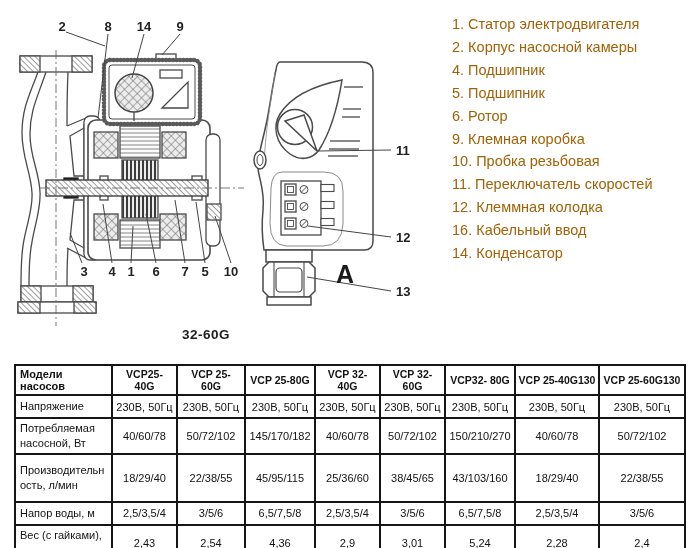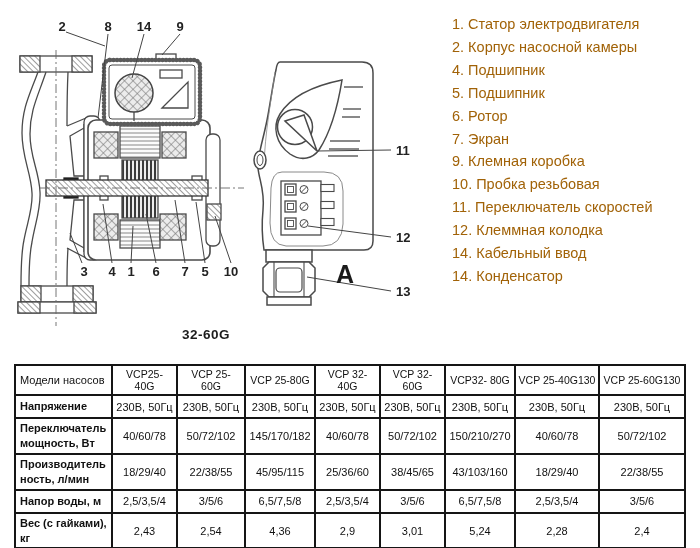--- a/index.html
+++ b/index.html
@@ -18,25 +18,25 @@
   .legend-item{font-size:14.5px;line-height:22.9px;white-space:nowrap;}
   
   .spec-table{
     position:absolute;left:14px;top:364px;width:672px;
     border-collapse:collapse;table-layout:fixed;color:#111;
   }
   .spec-table th,.spec-table td{
     border:2px solid #151515;padding:2px 2px;vertical-align:middle;
     font-family:"Liberation Sans",sans-serif;
   }
-  .spec-table th{font-size:10.5px;font-weight:normal;text-align:center;}
+  .spec-table th{font-size:10.5px;font-weight:bold;text-align:center;}
   .spec-table th.lbl{text-align:left;padding-left:4px;font-size:11px;}
   .spec-table td{font-size:11px;font-weight:normal;text-align:center;}
   .spec-table td.lbl{
-    font-weight:bold;text-align:left;padding-left:4px;
+    font-weight:normal;text-align:left;padding-left:4px;
     overflow-wrap:anywhere;word-break:break-word;line-height:1.35;
   }
   .spec-table tr{height:23px;}
 </style>
 </head>
 <body>
 
 <div class="canvas">
 
   <svg class="diag-left" viewBox="0 0 240 348">
@@ -228,26 +228,25 @@
     <text class="callout" x="146" y="276">13</text>
     <text class="viewA" x="86" y="263">A</text>
   </svg>
 
   <div class="legend">
     <div class="legend-item">1. Статор электродвигателя</div>
     <div class="legend-item">2. Корпус насосной камеры</div>
     <div class="legend-item">4. Подшипник</div>
     <div class="legend-item">5. Подшипник</div>
     <div class="legend-item">6. Ротор</div>
-    <div class="legend-item">7. Экран</div>
     <div class="legend-item">9. Клемная коробка</div>
     <div class="legend-item">10. Пробка резьбовая</div>
     <div class="legend-item">11. Переключатель скоростей</div>
     <div class="legend-item">12. Клеммная колодка</div>
-    <div class="legend-item">14. Кабельный ввод</div>
+    <div class="legend-item">16. Кабельный ввод</div>
     <div class="legend-item">14. Конденсатор</div>
   </div>
 
   <table class="spec-table">
     <colgroup>
       <col style="width:97px">
         <col style="width:65px">
         <col style="width:68px">
         <col style="width:70px">
       <col style="width:65px">
@@ -273,31 +272,31 @@
         <td>230В, 50Гц</td>
         <td>230В, 50Гц</td>
         <td>230В, 50Гц</td>
         <td>230В, 50Гц</td>
         <td>230В, 50Гц</td>
         <td>230В, 50Гц</td>
         <td>230В, 50Гц</td>
         <td>230В, 50Гц</td>
       </tr>
       <tr style="height:34px;">
-        <td class="lbl">Переключатель мощность, Вт</td>
+        <td class="lbl">Потребляемая насосной, Вт</td>
         <td>40/60/78</td>
         <td>50/72/102</td>
         <td>145/170/182</td>
         <td>40/60/78</td>
         <td>50/72/102</td>
         <td>150/210/270</td>
         <td>40/60/78</td>
         <td>50/72/102</td>
       </tr>
-      <tr style="height:36px;margin-top:21px;">
+      <tr style="height:48px;margin-top:21px;">
         <td class="lbl">Производительность, л/мин</td>
         <td>18/29/40</td>
         <td>22/38/55</td>
         <td>45/95/115</td>
         <td>25/36/60</td>
         <td>38/45/65</td>
         <td>43/103/160</td>
         <td>18/29/40</td>
         <td>22/38/55</td>
       </tr>

